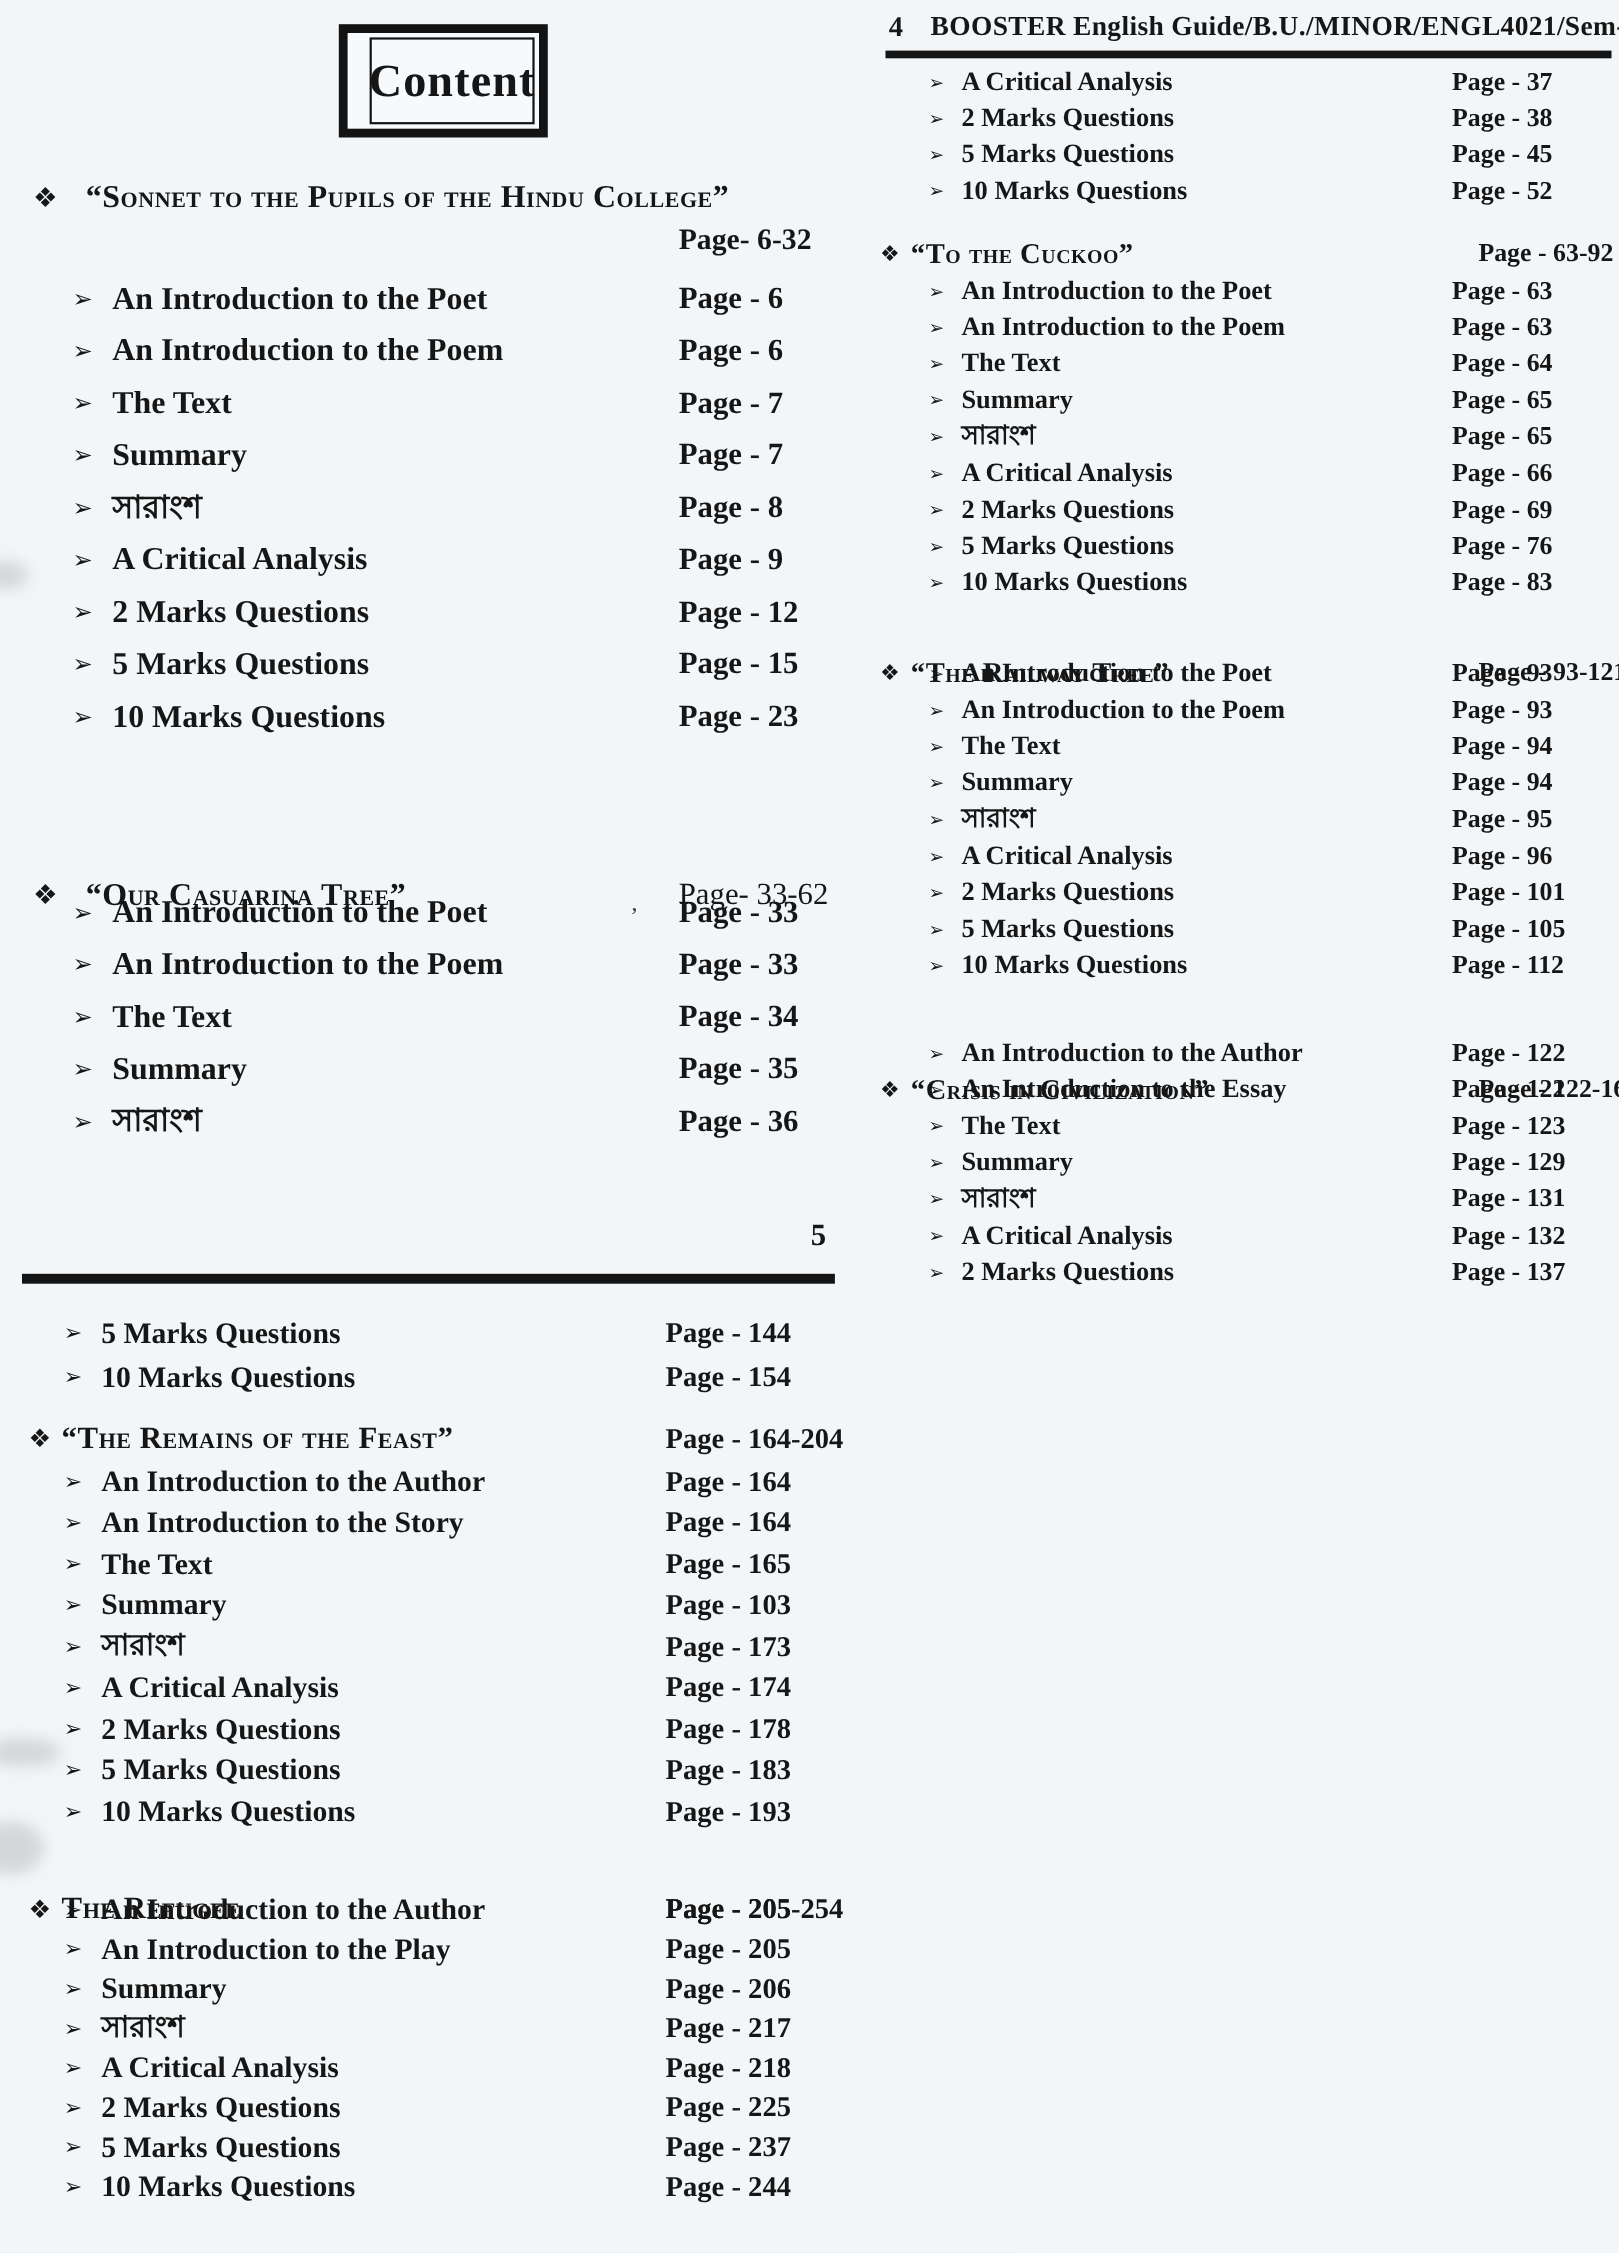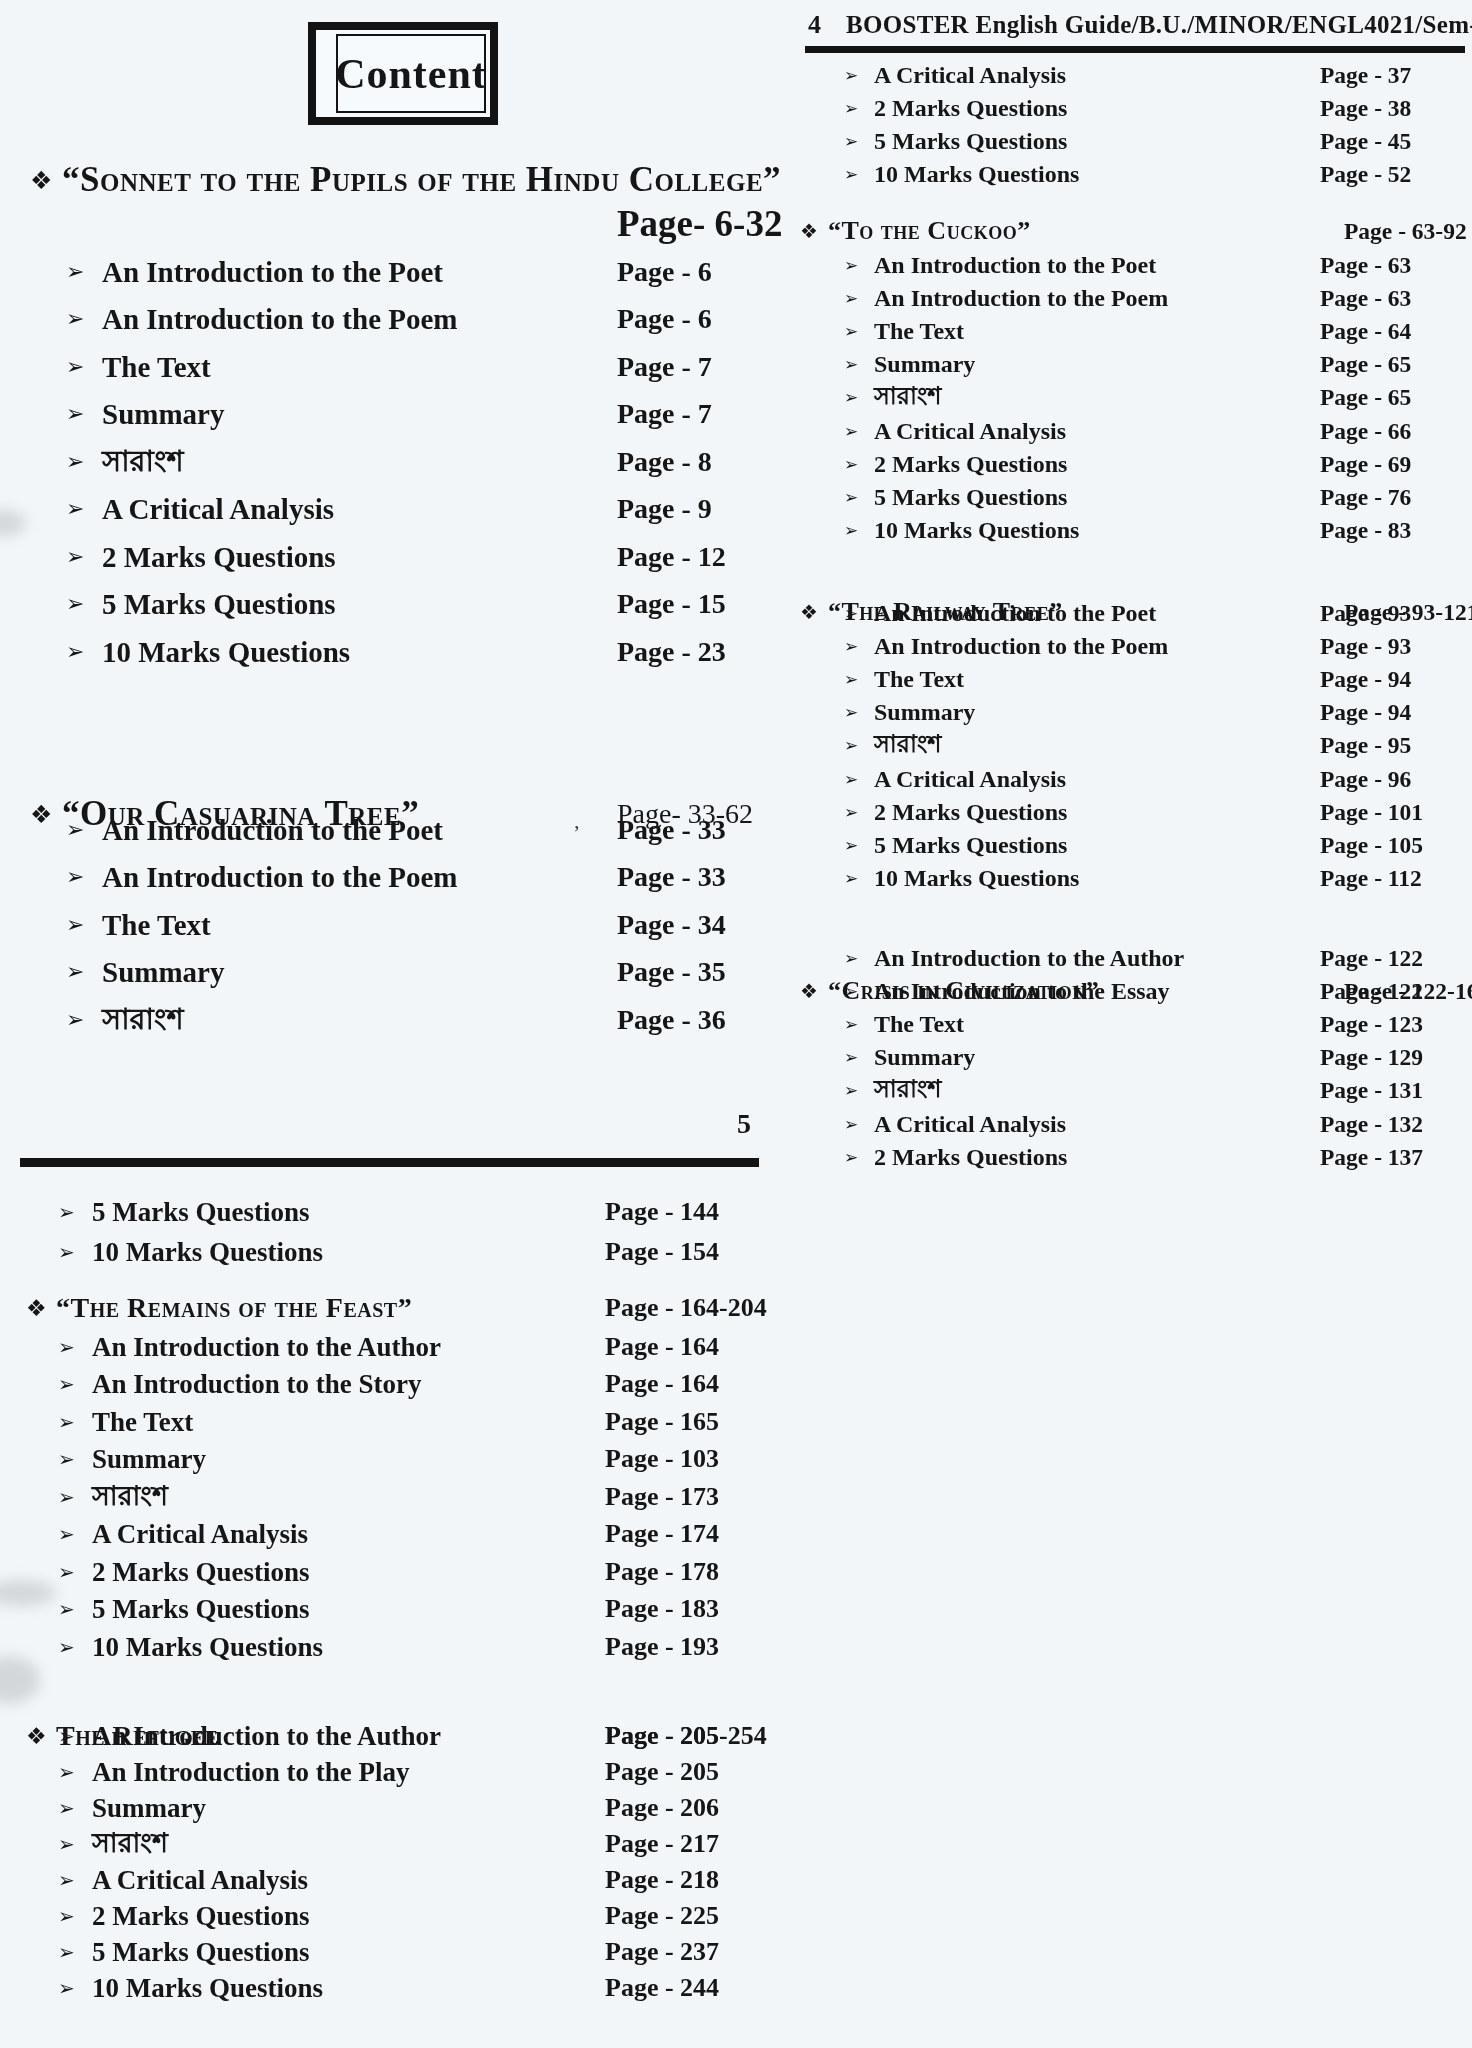--- a/index.html
+++ b/index.html
@@ -23,23 +23,23 @@
   }
   .content-box-inner{
     position:absolute;inset:4px;border:2px solid #131313;
     display:flex;align-items:center;justify-content:center;
     font-size:42px;font-weight:bold;letter-spacing:1px;margin-left:16px;
   }
   
   #left-top{left:22px;top:0;width:737px;height:1160px;}
   .headA{height:40px;}
   .headA .sb{left:8px;font-size:25px;}
-  .headA .st{left:40px;font-size:35px;}
+  .headA .st{left:56px;font-size:29px;}
   .headA .sr{left:595px;font-size:28px;font-weight:normal;}
-  .rangeA{left:595px;top:202px;font-size:37px;font-weight:bold;white-space:nowrap;}
+  .rangeA{left:595px;top:202px;font-size:27px;font-weight:bold;white-space:nowrap;}
   .rowA{height:47.5px;}
   .rowA .b{left:44px;font-size:22px;}
   .rowA .lbl{left:80px;font-size:29px;font-weight:bold;}
   .rowA .pg{left:595px;font-size:28px;font-weight:bold;}
   
   #pg5{left:22px;top:1108px;width:737px;height:40px;text-align:right;
        font-size:28px;font-weight:bold;padding-right:8px;box-sizing:border-box;}
   #rule-left{left:20px;top:1158px;width:739px;height:9px;}
   .headB{height:40px;}
   .headB .sb{left:4px;font-size:23px;}

